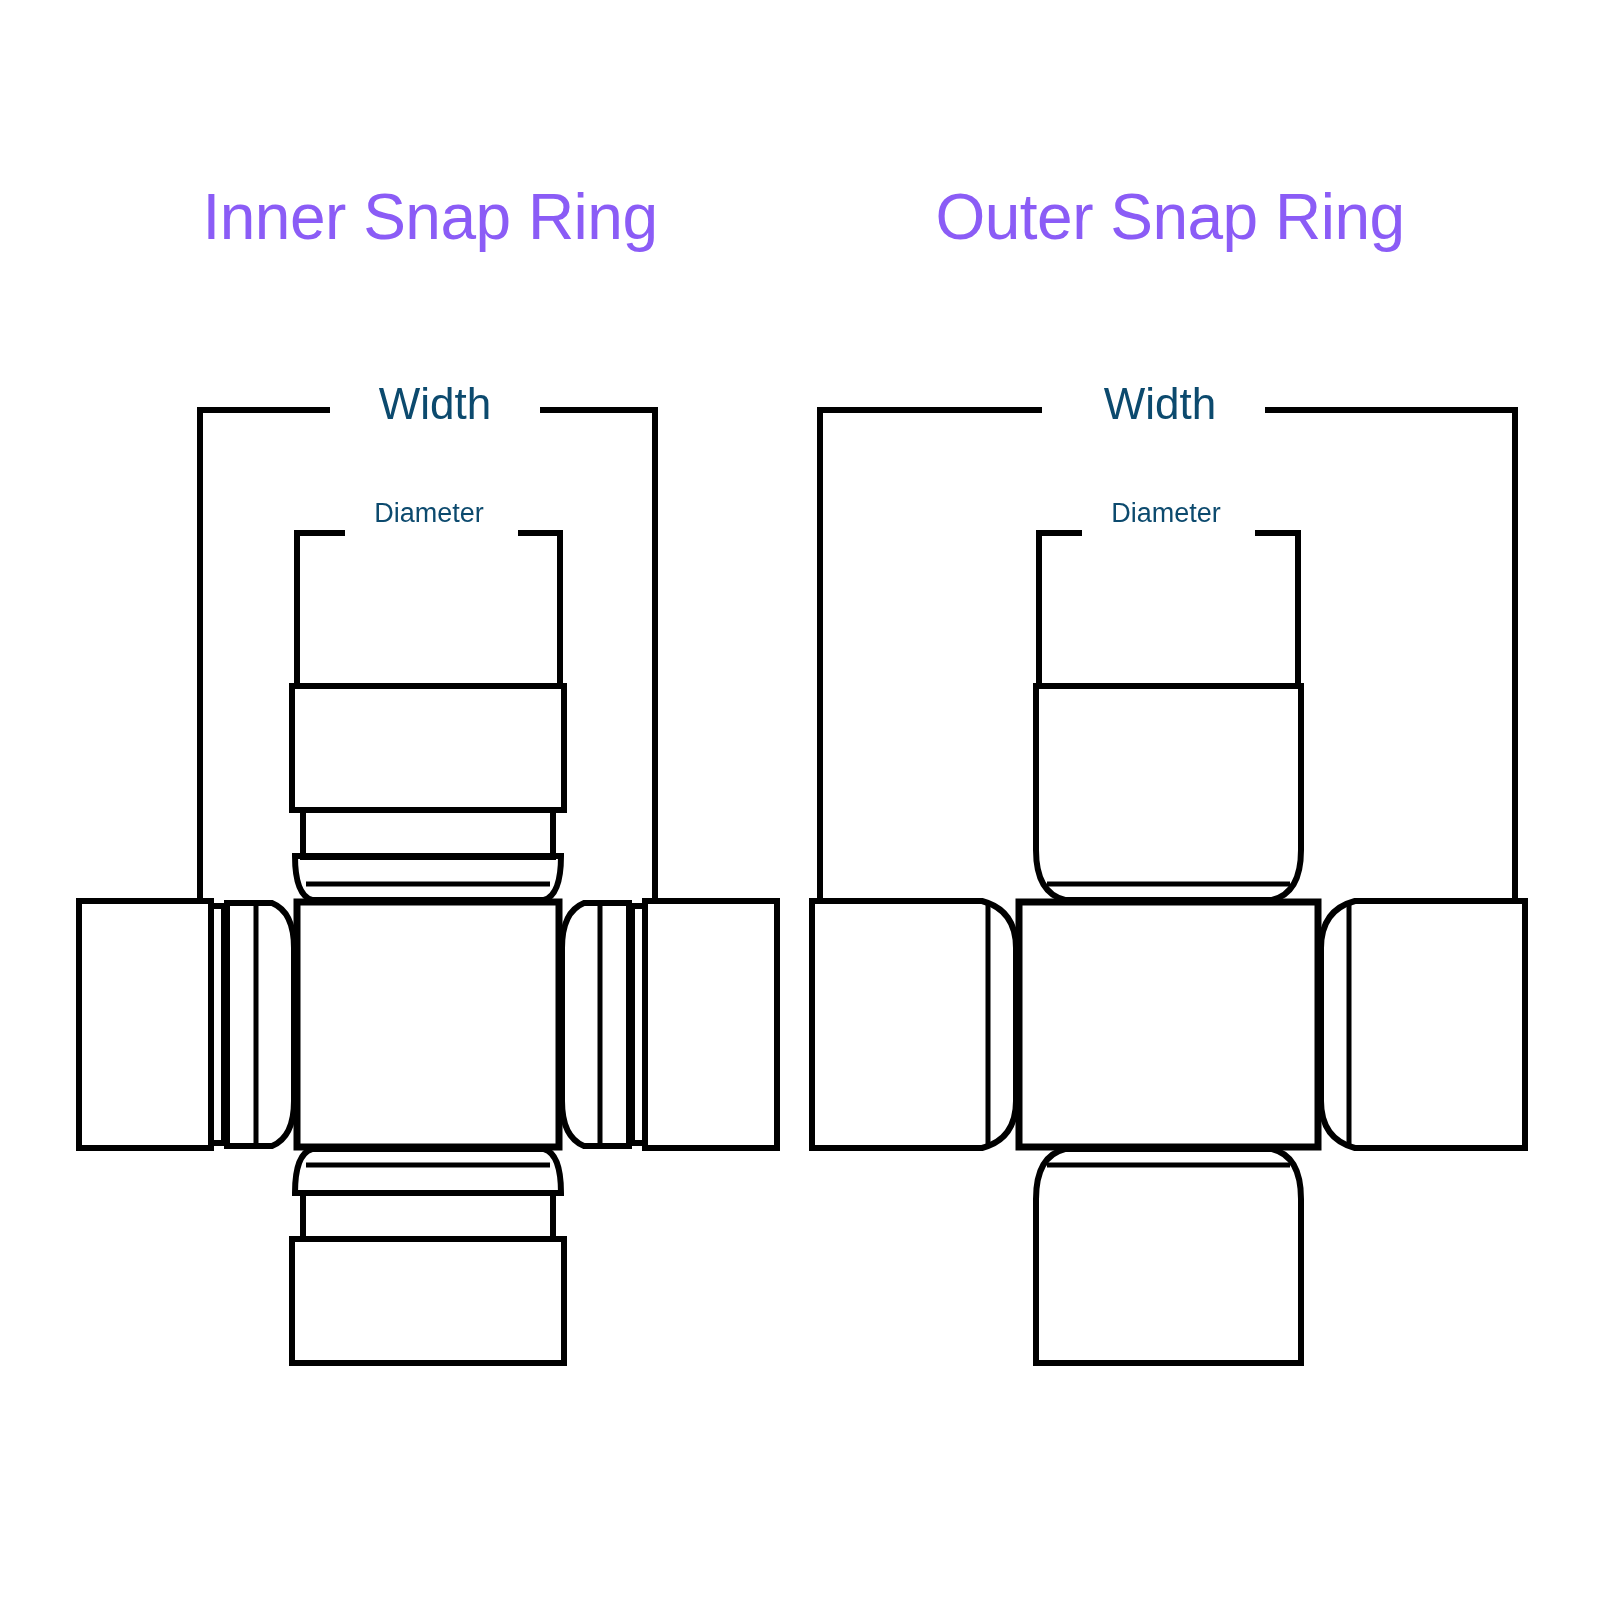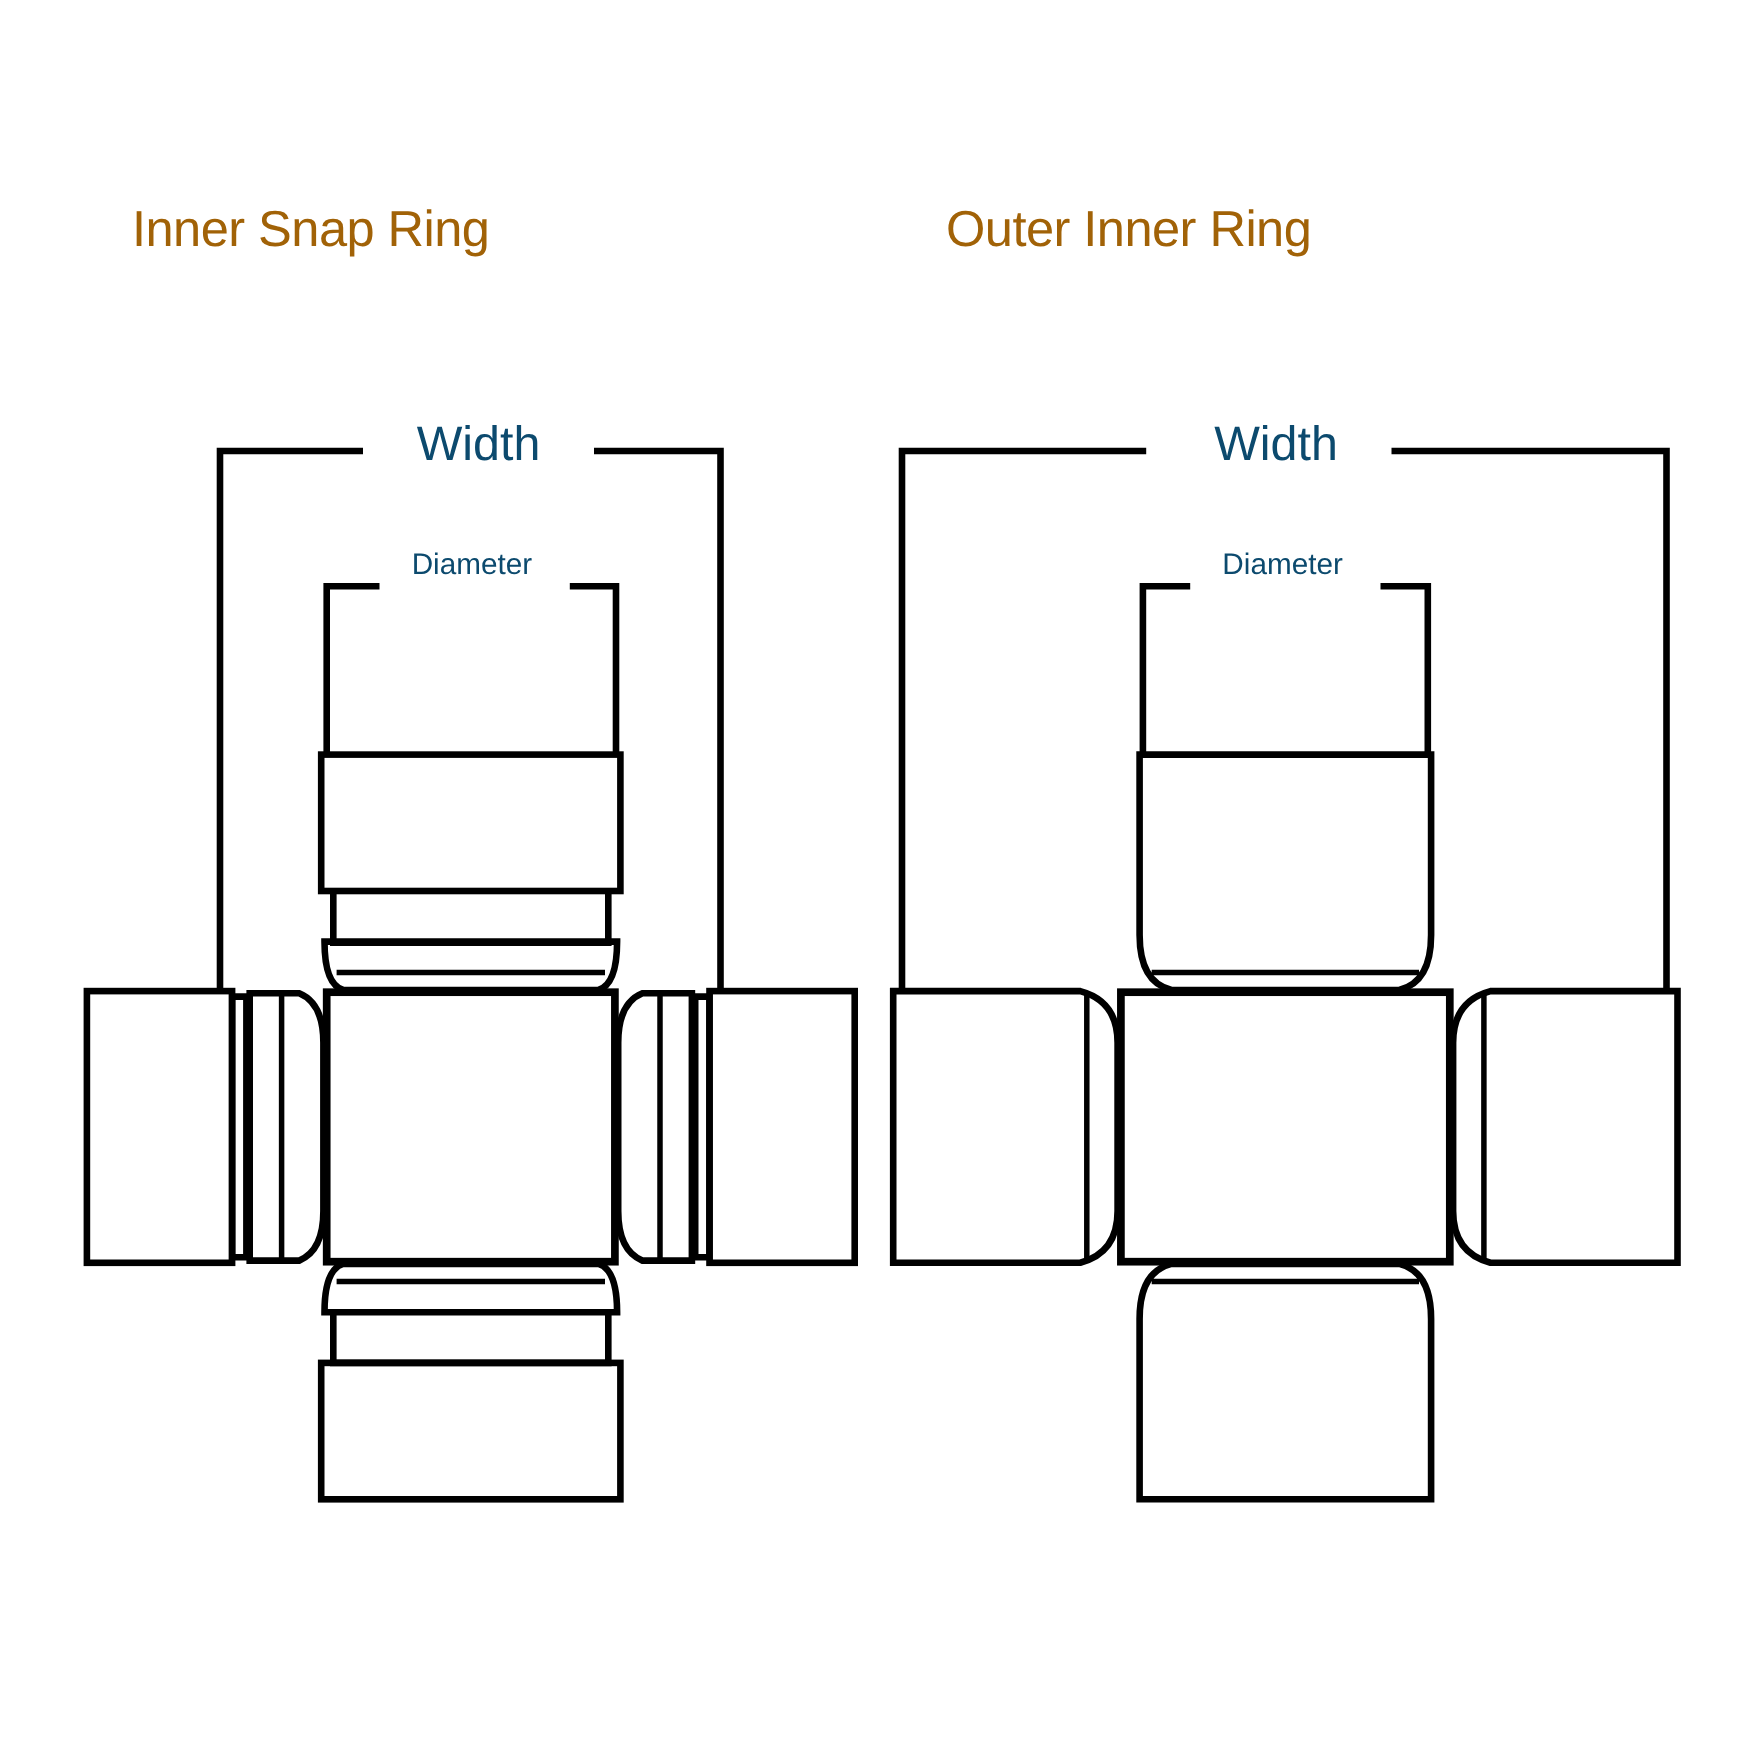--- a/index.html
+++ b/index.html
@@ -22,26 +22,27 @@
   }
   .diagram-svg {
     position: absolute;
     top: 0;
     left: 0;
     width: 1600px;
     height: 1600px;
   }
   .panel-title {
     position: absolute;
+    text-align: center;
     font-family: "Liberation Sans", sans-serif;
-    font-size: 46px;
+    font-size: 64px;
     font-weight: 400;
     line-height: 1;
     letter-spacing: -0.5px;
-    color: #a16207;
+    color: #8b5cf6;
     white-space: nowrap;
   }
   #title-left  { left: 120px;  top: 185px; width: 620px; }
   #title-right { left: 860px;  top: 185px; width: 620px; }
 
   .dim-label {
     position: absolute;
     font-family: "Liberation Sans", sans-serif;
     font-weight: 400;
     line-height: 1;
@@ -151,21 +152,21 @@
 
       <g>
         <path d="M 1036 1363 L 1301 1363 L 1301 1199 Q 1301 1156 1272 1149 L 1065 1149 Q 1036 1156 1036 1199 Z" stroke-width="6"></path>
         <path d="M 1047 1165 L 1290 1165" stroke-width="5"></path>
       </g>
     </g>
   </svg>
 
   <div class="panel-title" id="title-left">Inner Snap Ring</div>
 
-  <div class="panel-title" id="title-right">Outer Inner Ring</div>
+  <div class="panel-title" id="title-right">Outer Snap Ring</div>
 
   <div class="dim-label dim-width" id="width-left">Width</div>
 
   <div class="dim-label dim-diameter" id="diameter-left">Diameter</div>
 
   <div class="dim-label dim-width" id="width-right">Width</div>
 
   <div class="dim-label dim-diameter" id="diameter-right">Diameter</div>
 
 </div>

